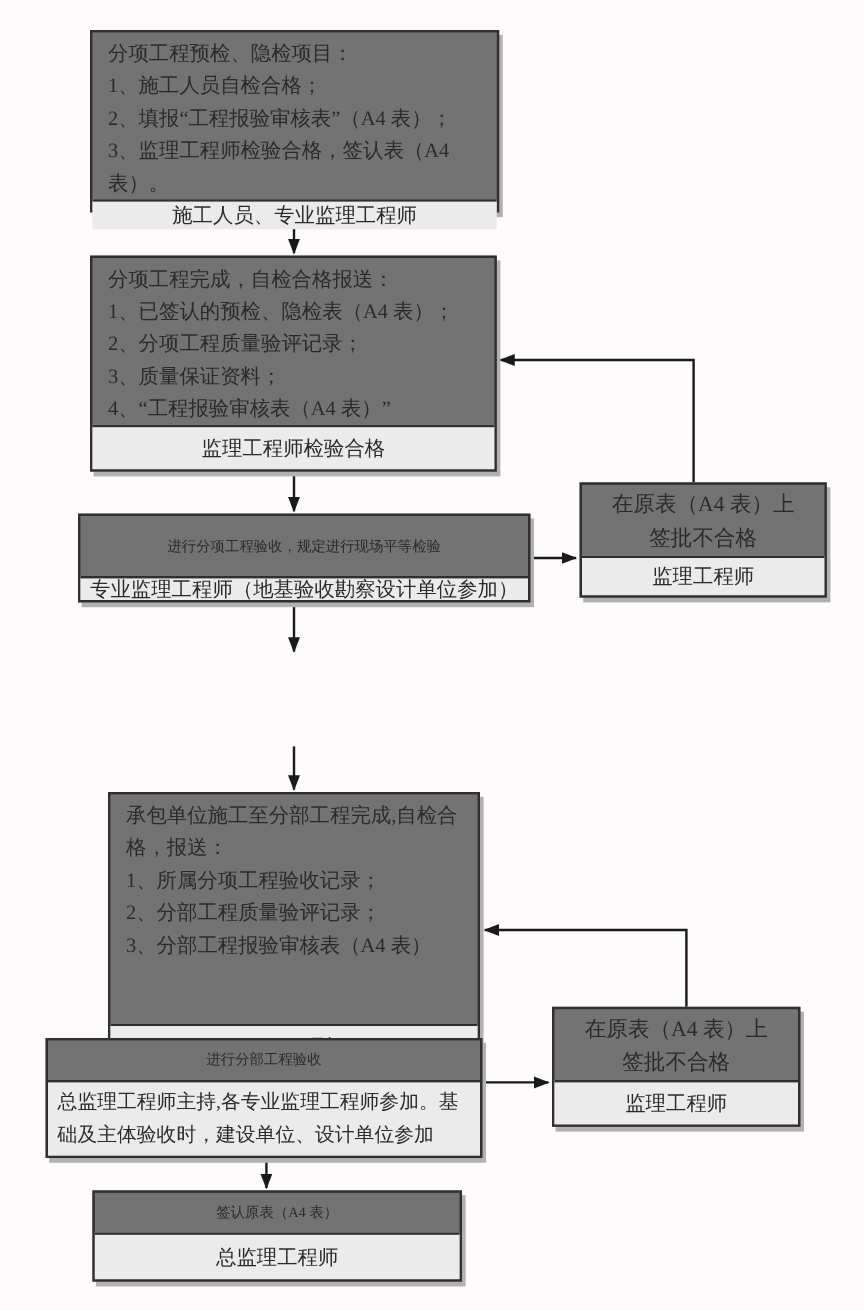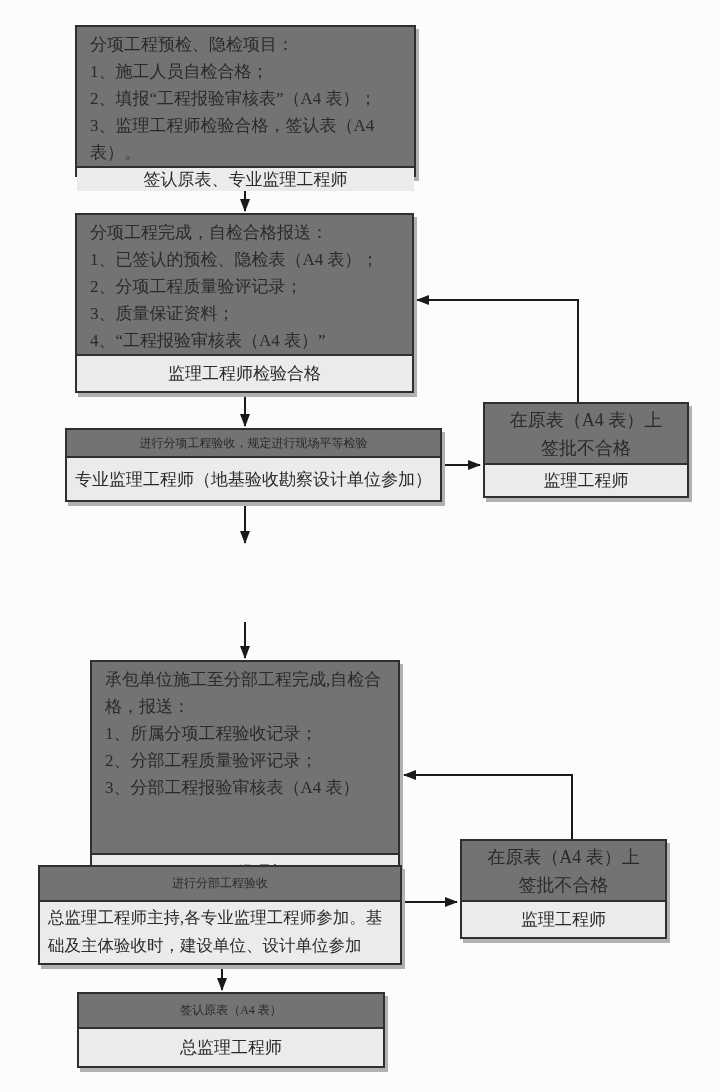--- a/index.html
+++ b/index.html
@@ -57,21 +57,21 @@
     font-size:16.5px;
     line-height:28px;
     padding:2px 8px 0 8px;
   }
   
   #box1   {left:75px;  top:25px;  width:341px; height:152px;}
   #box1 .footer{height:39px;}
   #box2   {left:75px;  top:213px; width:339px; height:180px;}
   #box2 .footer{height:40px;}
   #box3   {left:65px;  top:428px; width:377px; height:74px;}
-  #box3 .footer{height:44px;}
+  #box3 .footer{height:20px;}
   #reject1{left:483px; top:402px; width:206px; height:96px;}
   #reject1 .footer{height:33px;}
   #box4   {left:90px;  top:545px; width:310px; height:77px;}
   #box4 .footer{height:40px;}
   #box5   {left:90px;  top:660px; width:310px; height:231px;}
   #box5 .footer{height:36px;}
   #box6   {left:38px;  top:865px; width:364px; height:100px;}
   #box6 .footer{height:63px;}
   #reject2{left:460px; top:839px; width:207px; height:100px;}
   #reject2 .footer{height:37px;}
@@ -103,21 +103,21 @@
     </g>
   </svg>
 
   <div class="box" id="box1">
     <div class="body list">
       <div>分项工程预检、隐检项目：</div>
       <div>1、施工人员自检合格；</div>
       <div>2、填报“工程报验审核表”（A4 表）；</div>
       <div>3、监理工程师检验合格，签认表（A4 表）。</div>
     </div>
-    <div class="footer">签认原表、专业监理工程师</div>
+    <div class="footer">施工人员、专业监理工程师</div>
   </div>
 
   <div class="box" id="box2">
     <div class="body list">
       <div>分项工程完成，自检合格报送：</div>
       <div>1、已签认的预检、隐检表（A4 表）；</div>
       <div>2、分项工程质量验评记录；</div>
       <div>3、质量保证资料；</div>
       <div>4、“工程报验审核表（A4 表）”</div>
     </div>

